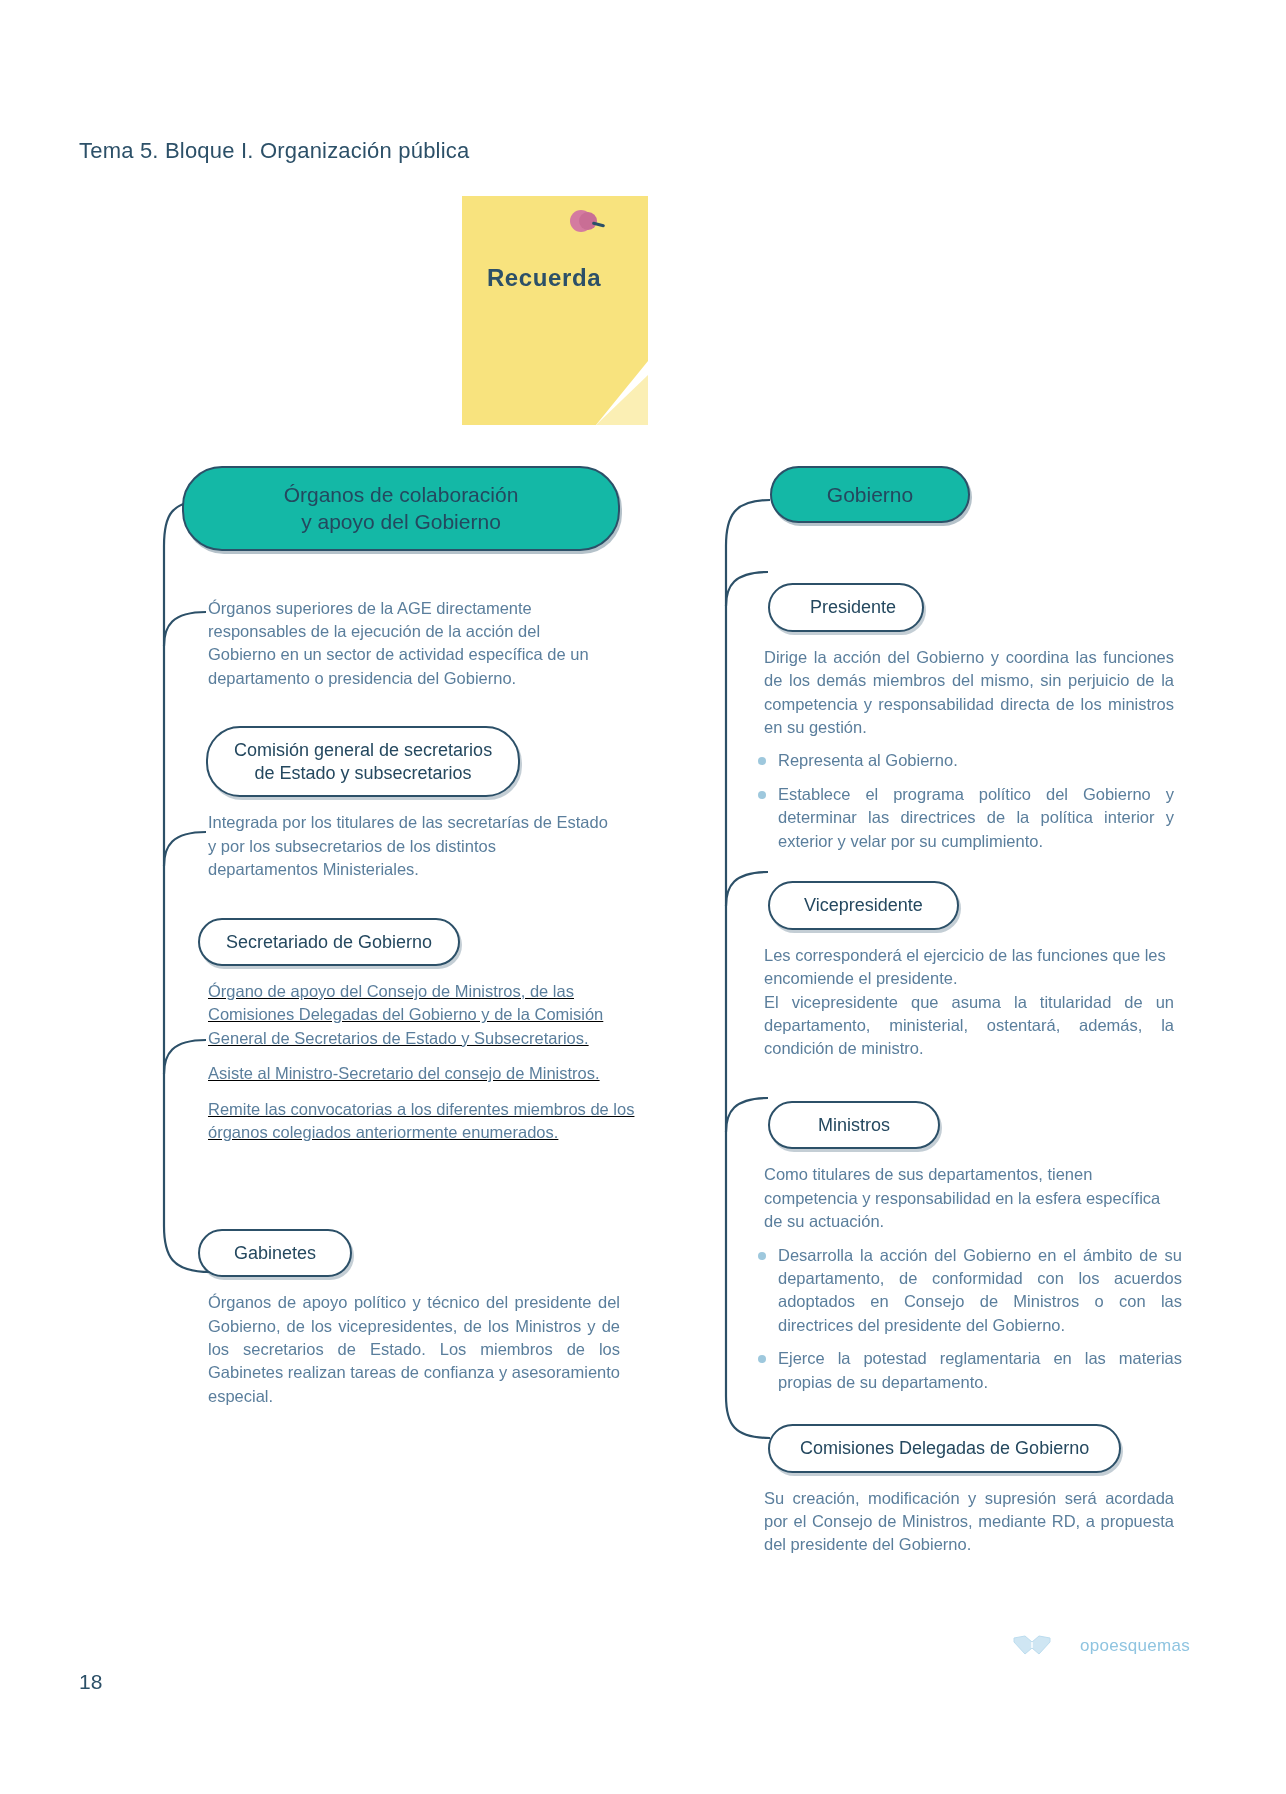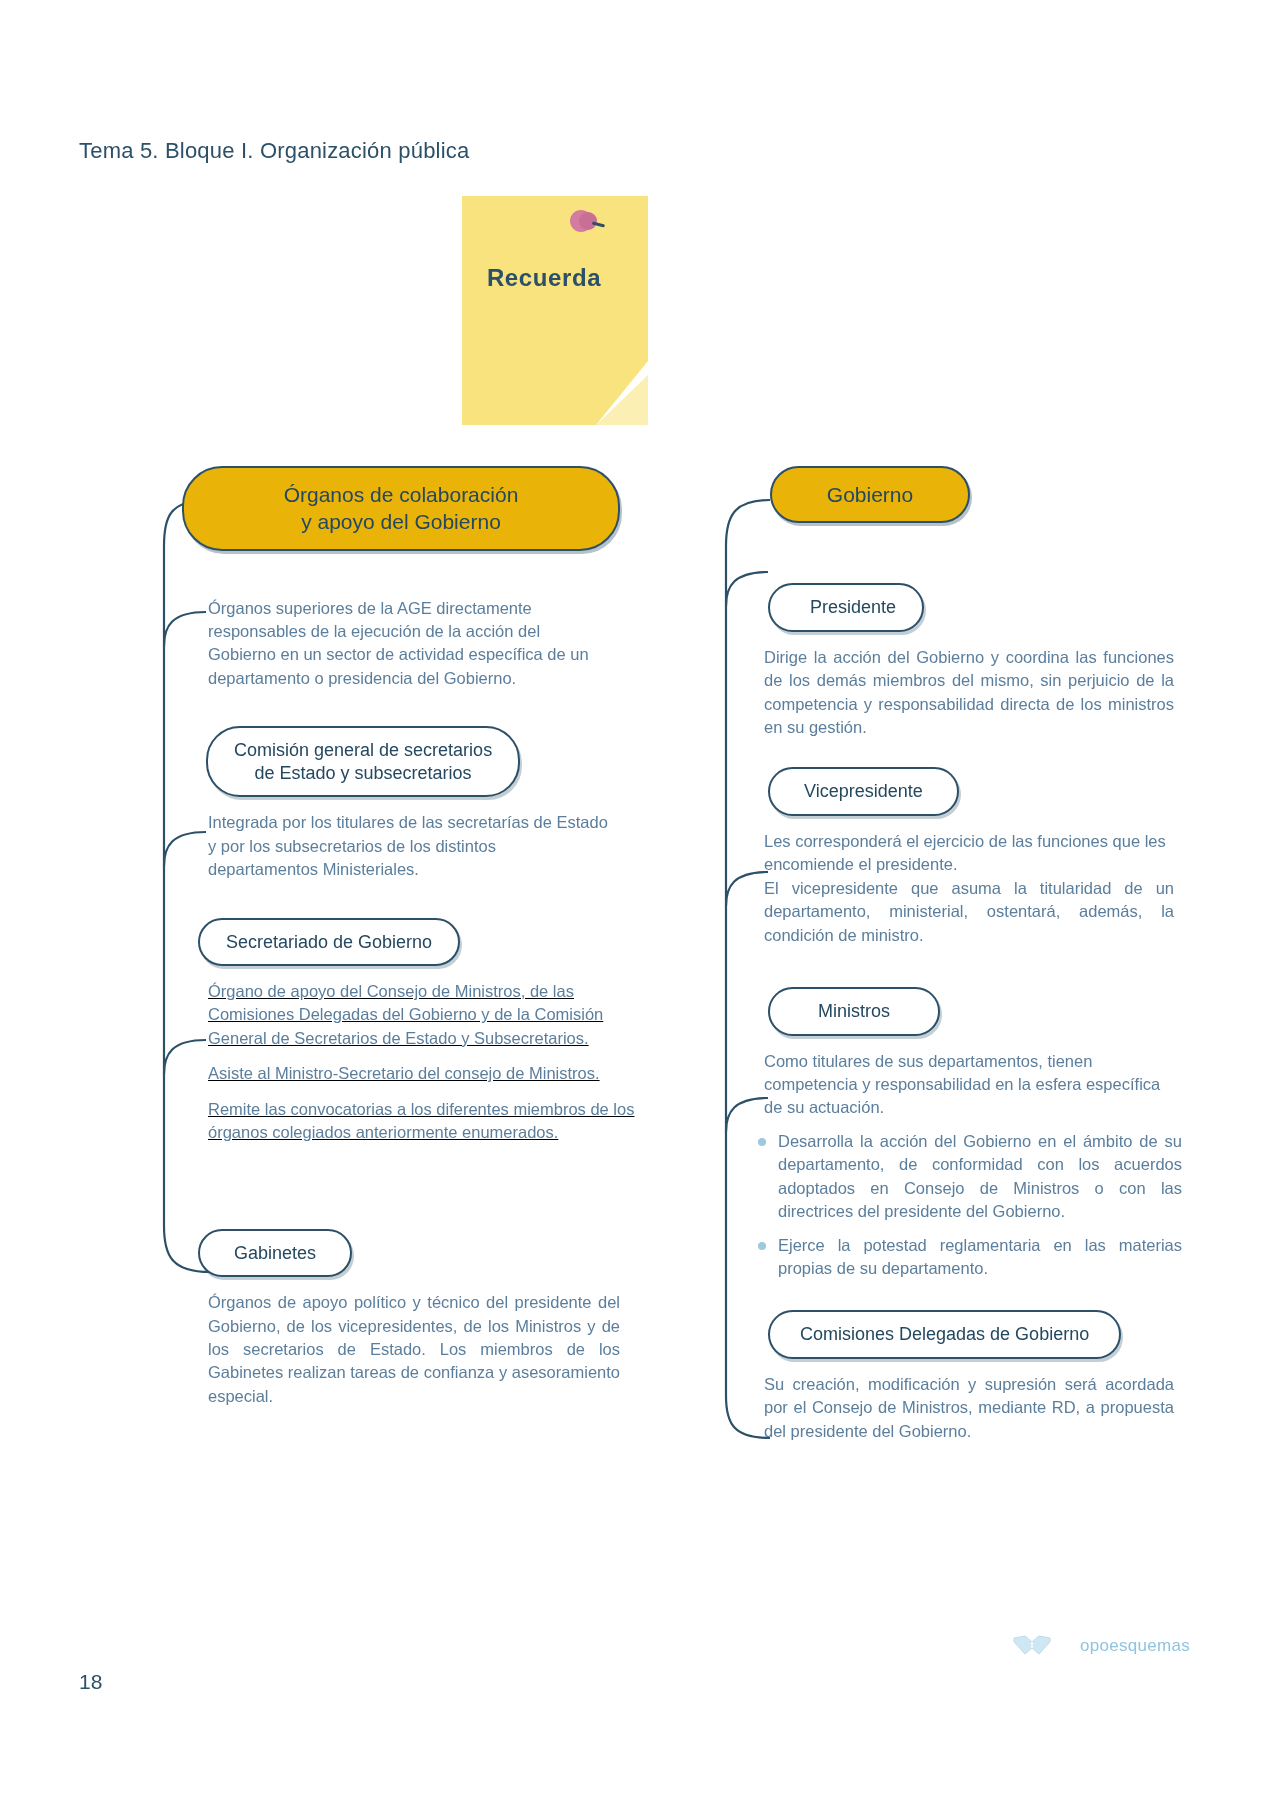--- a/index.html
+++ b/index.html
@@ -103,21 +103,21 @@
   .col-left  { left: 150px;  width: 470px; }
   .col-right { left: 700px;  width: 450px; }
 
   
   .spine { position: absolute; left: 0; top: 0; pointer-events: none; }
 
   
   .pill-main {
     position: relative;
     display: block;
-    background: #eab308;
+    background: #14b8a6;
     border: 2.2px solid #2c5068;
     border-radius: 40px;
     color: #24485f;
     text-align: center;
     font-size: 21px;
     line-height: 1.30;
     padding: 13px 26px;
     box-shadow: 2px 3px 0 rgba(44,80,104,.35);
   }
   .pill-main.narrow { padding: 13px 40px; }
@@ -262,20 +262,24 @@
       <path d="M26 666 C 26 646, 34 632, 68 632" stroke="#2c5068" stroke-width="2.2" fill="none"></path>
     </svg>
 
     <div class="node" style="margin-left:70px; width:200px;">
       <div class="pill-main narrow">Gobierno</div>
     </div>
 
     <div class="node" style="margin-top:60px; margin-left:68px;">
       <div class="pill-sub" style="padding-left:40px; ">Presidente</div>
       <div class="body-txt" style="margin-left:-4px; width:410px;">Dirige la acción del Gobierno y coordina las funciones de los demás miembros del mismo, sin perjuicio de la competencia y responsabilidad directa de los ministros en su gestión.</div>
+      <ul class="bullets" style="margin-left:-14px; width:420px;">
+        <li>Representa al Gobierno.</li>
+        <li>Establece el programa político del Gobierno y determinar las directrices de la política interior y exterior y velar por su cumplimiento.</li>
+      </ul>
     </div>
 
     <div class="node" style="margin-top:28px; margin-left:68px;">
       <div class="pill-sub" style="padding-left:34px; padding-right:34px;">Vicepresidente</div>
       <div class="body-txt left-align" style="margin-left:-4px; width:410px;">Les corresponderá el ejercicio de las funciones que les encomiende el presidente.</div>
       <div class="body-txt" style="margin-left:-4px; width:410px; margin-top:0;">El vicepresidente que asuma la titularidad de un departamento, ministerial, ostentará, además, la condición de ministro.</div>
     </div>
 
     <div class="node" style="margin-top:40px; margin-left:68px;">
       <div class="pill-sub" style="padding-left:48px; padding-right:48px;">Ministros</div>

